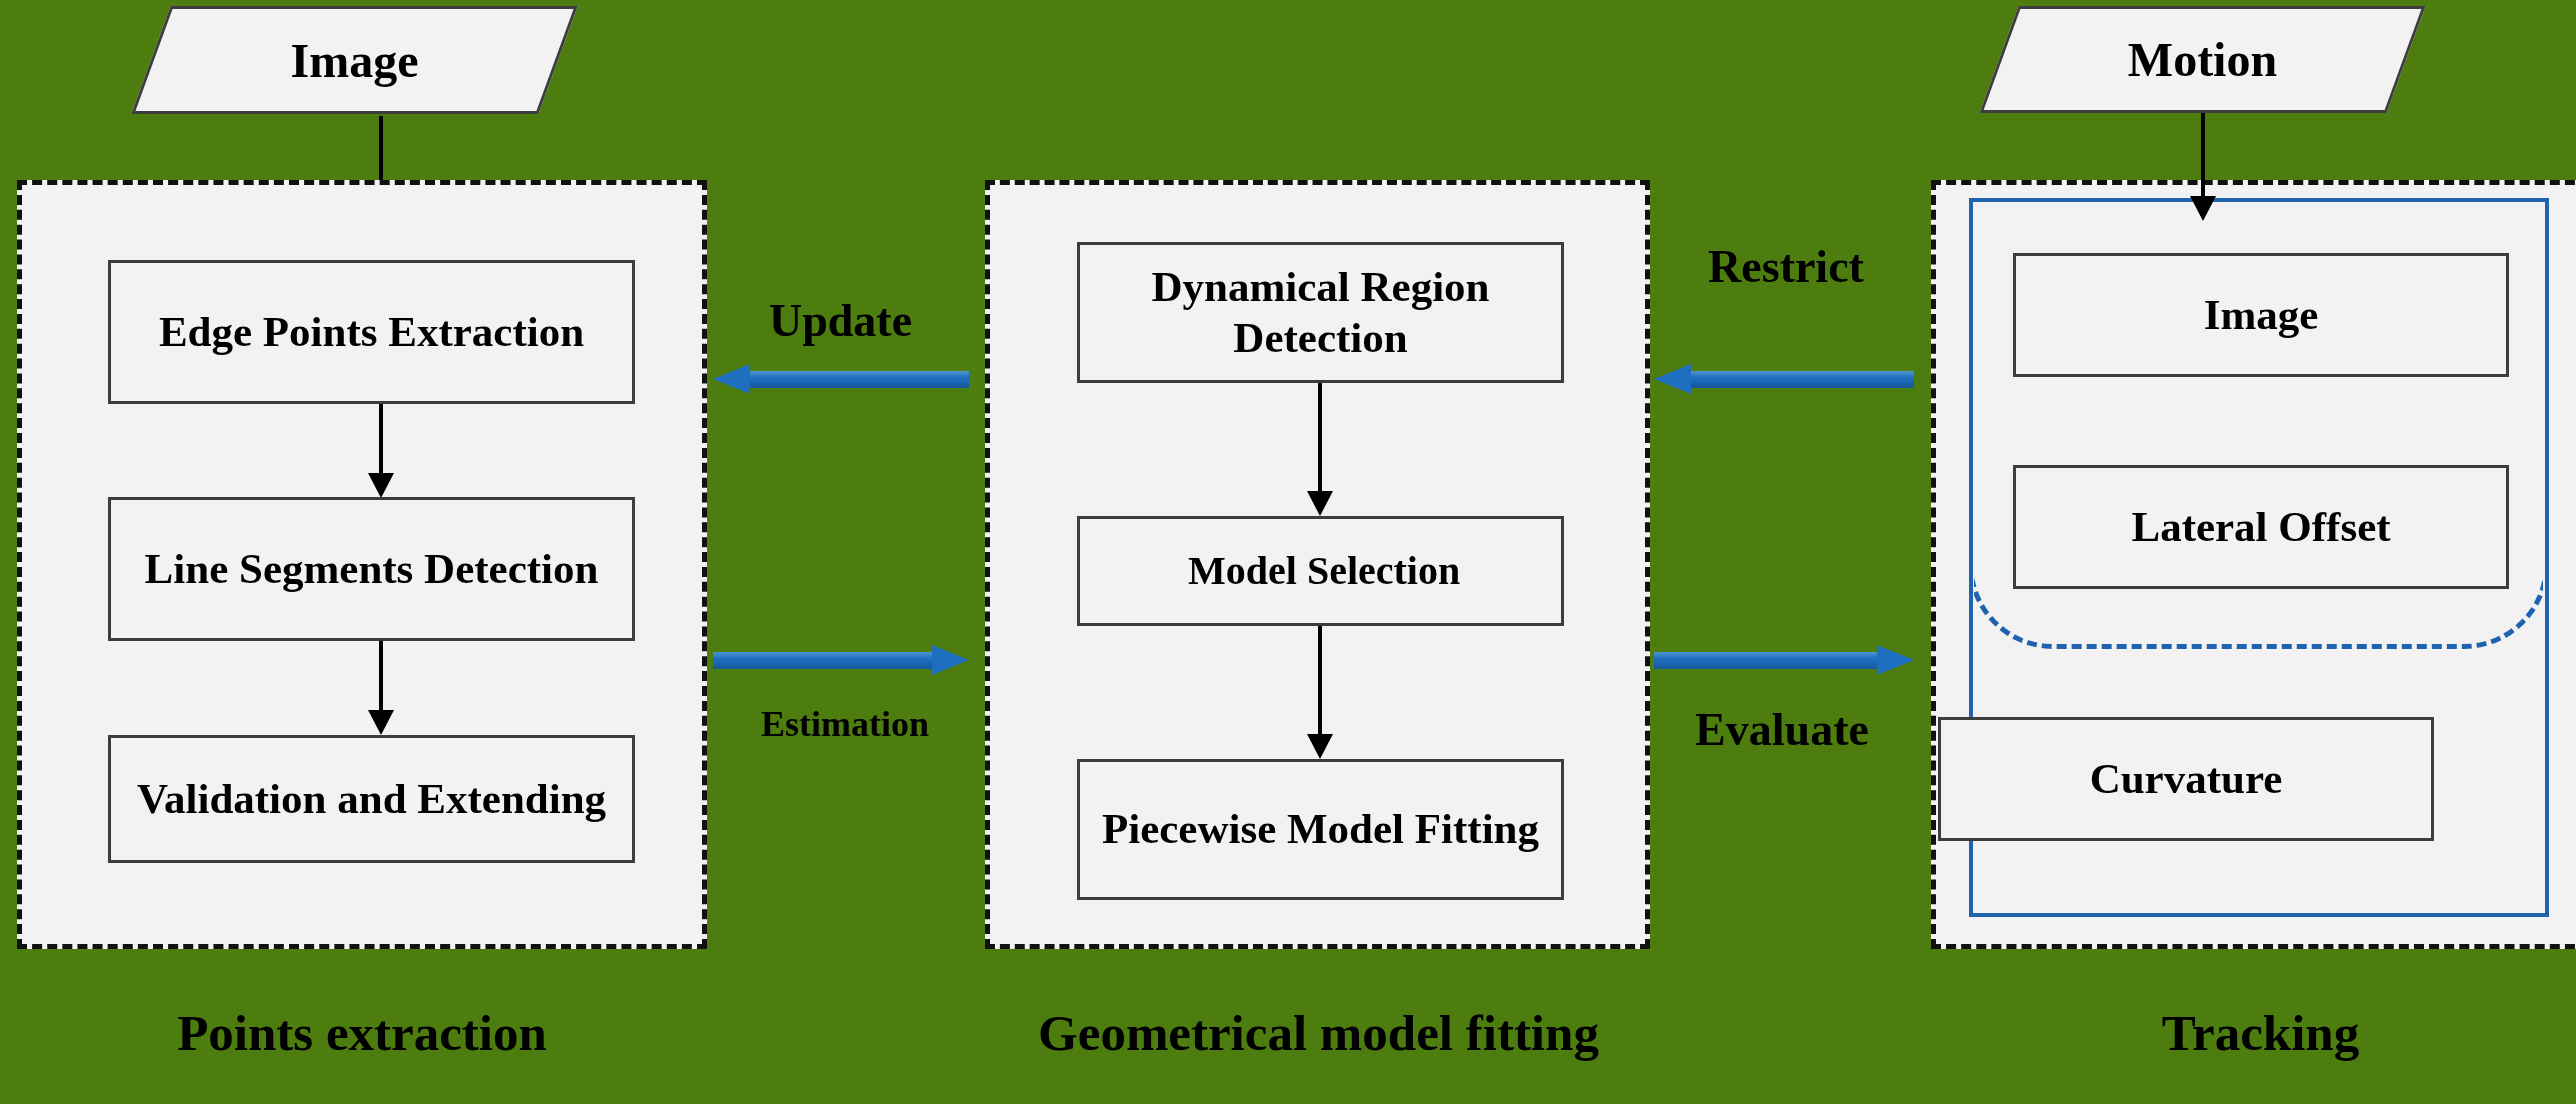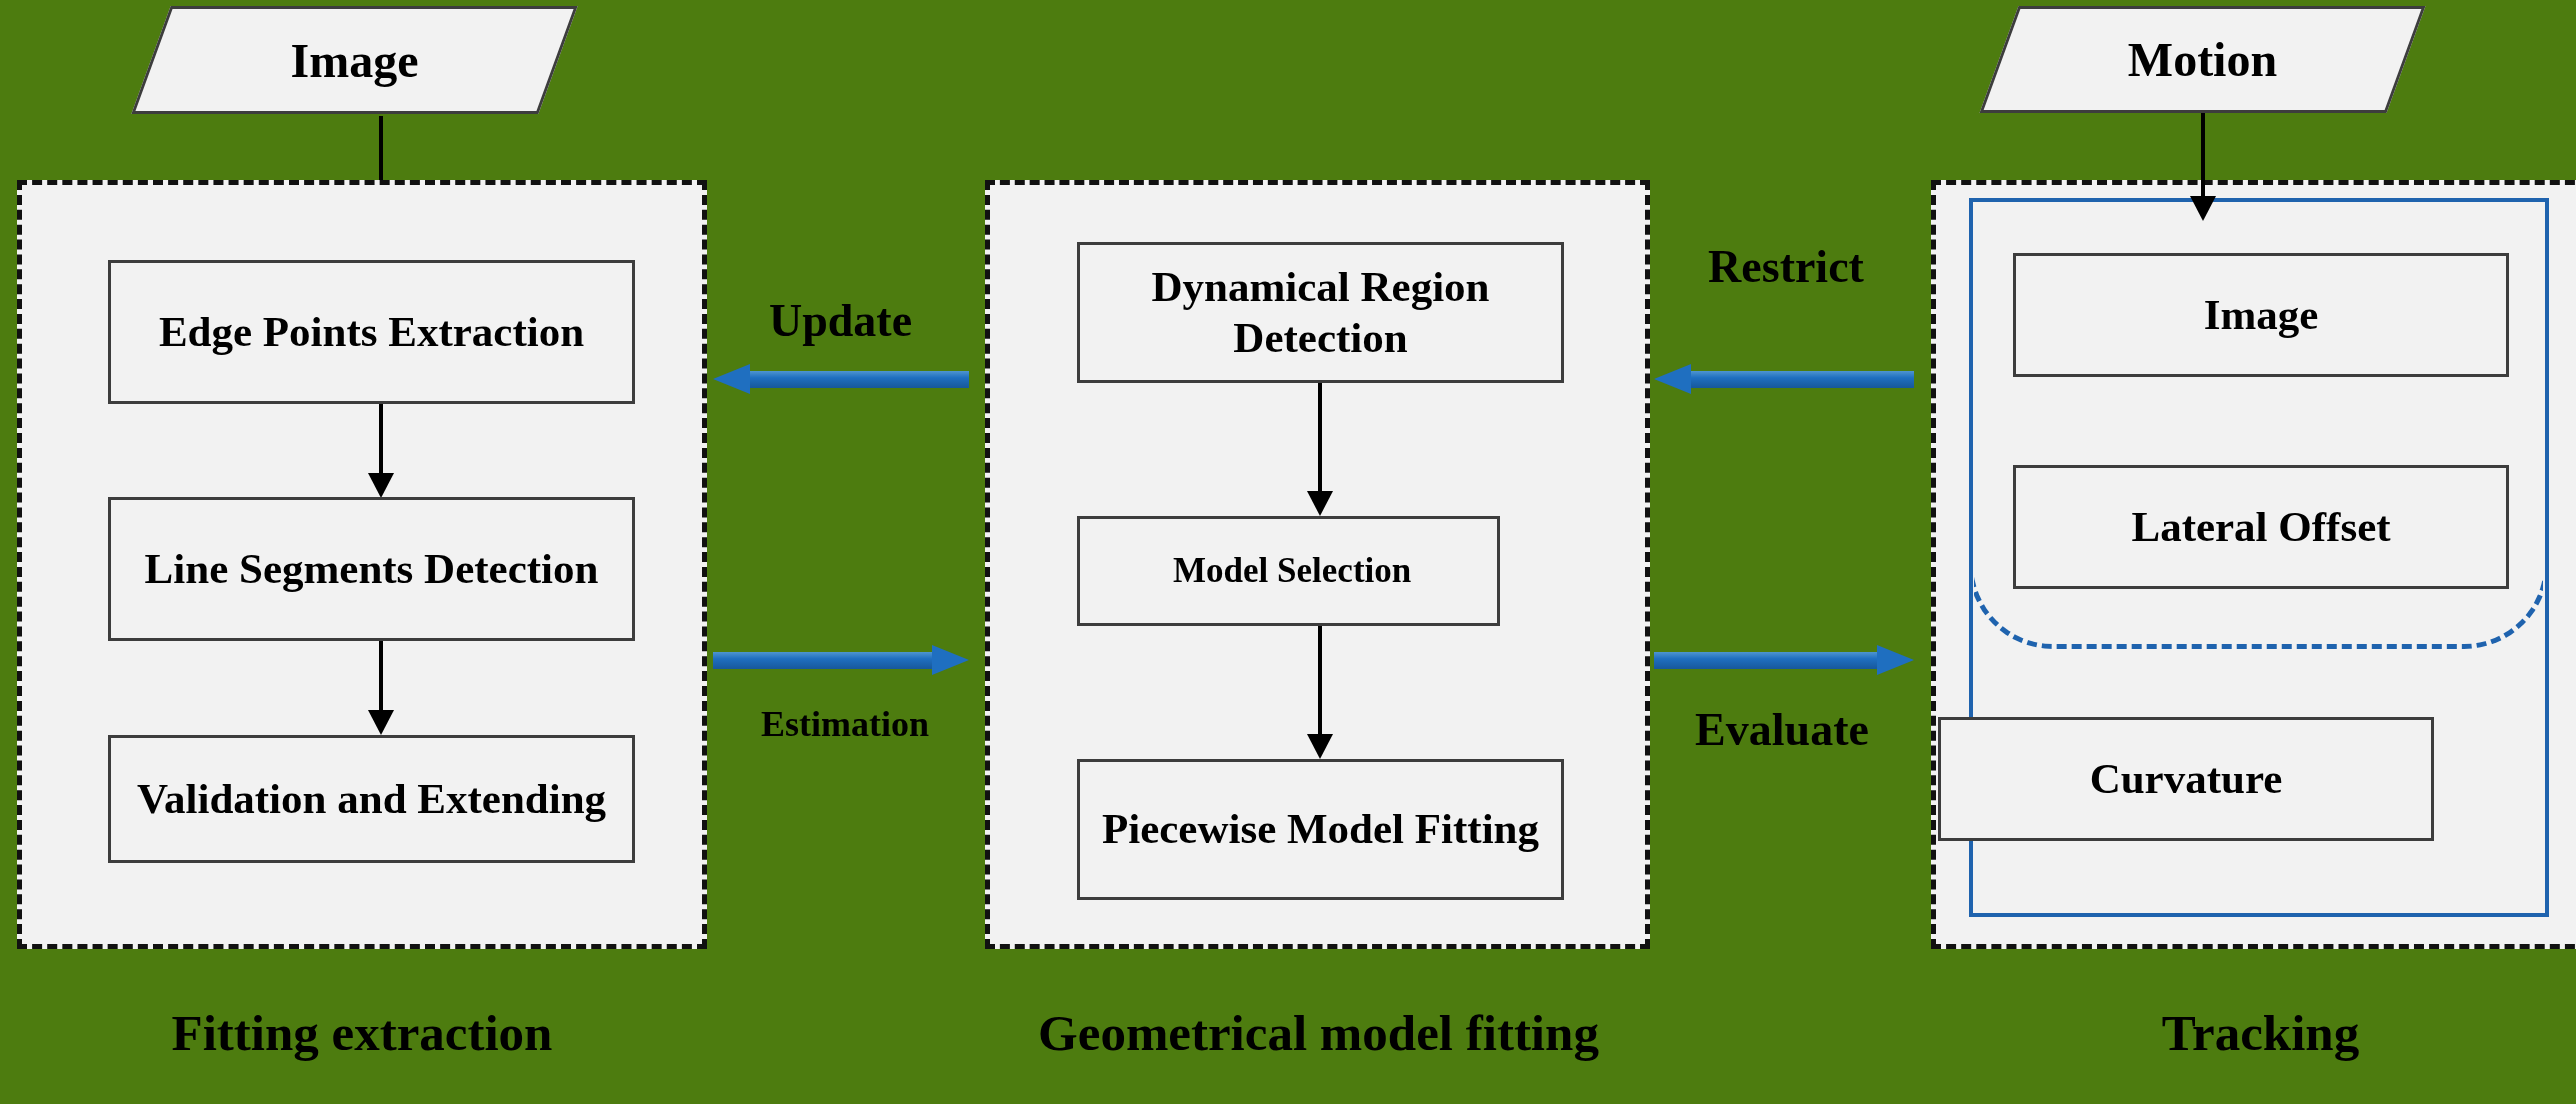--- a/index.html
+++ b/index.html
@@ -166,21 +166,21 @@
 
   <div class="pbox" style="left:108px; top:497px; width:527px; height:144px; font-size:43px;">Line Segments Detection</div>
 
   <div class="v-arrow" style="left:367px; top:641px; width:28px; height:94px;">
     <div class="shaft" style="height:69px;"></div>
     <div class="head"></div>
   </div>
 
   <div class="pbox" style="left:108px; top:735px; width:527px; height:128px; font-size:43px;">Validation and Extending</div>
 
-  <div class="caption" style="left:17px; top:1004px; width:690px; font-size:51px;">Fitting extraction</div>
+  <div class="caption" style="left:17px; top:1004px; width:690px; font-size:51px;">Points extraction</div>
 
   <div class="edge-label" style="left:701px; top:294px; width:279px; font-size:46px;">Update</div>
   <div class="h-arrow left" style="left:713px; top:364px; width:256px;">
     <div class="bar"></div>
     <div class="tip"></div>
   </div>
 
   <div class="h-arrow right" style="left:713px; top:645px; width:256px;">
     <div class="bar"></div>
     <div class="tip"></div>
@@ -189,21 +189,21 @@
 
   <div class="panel" style="left:985px; top:180px; width:665px; height:769px;"></div>
 
   <div class="pbox" style="left:1077px; top:242px; width:487px; height:141px; font-size:43px;">Dynamical Region Detection</div>
 
   <div class="v-arrow" style="left:1306px; top:383px; width:28px; height:133px;">
     <div class="shaft" style="height:108px;"></div>
     <div class="head"></div>
   </div>
 
-  <div class="pbox" style="left:1077px; top:516px; width:423px; height:110px; font-size:35px;padding-left:15px;">Model Selection</div>
+  <div class="pbox" style="left:1077px; top:516px; width:487px; height:110px; font-size:40px;padding-left:15px;">Model Selection</div>
 
   <div class="v-arrow" style="left:1306px; top:626px; width:28px; height:133px;">
     <div class="shaft" style="height:108px;"></div>
     <div class="head"></div>
   </div>
 
   <div class="pbox" style="left:1077px; top:759px; width:487px; height:141px; font-size:43px;">Piecewise Model Fitting</div>
 
   <div class="caption" style="left:939px; top:1004px; width:759px; font-size:51px;">Geometrical model fitting</div>
 

